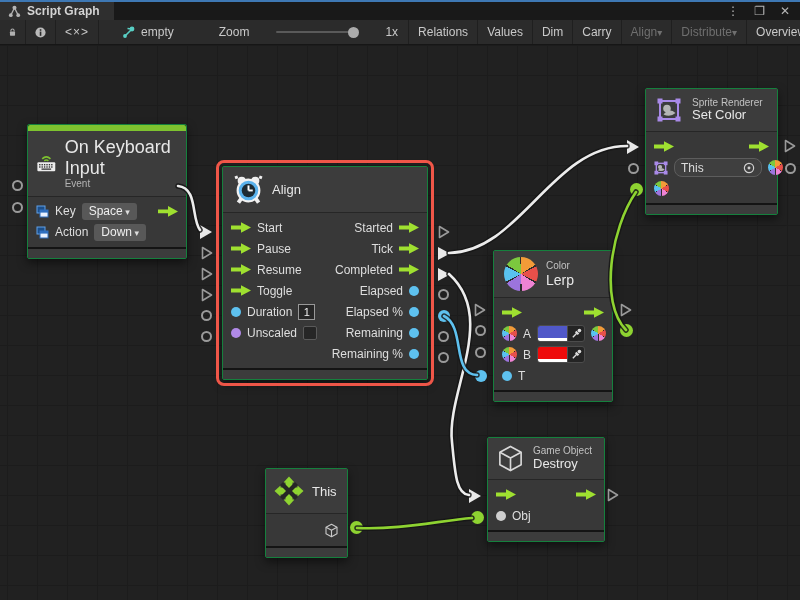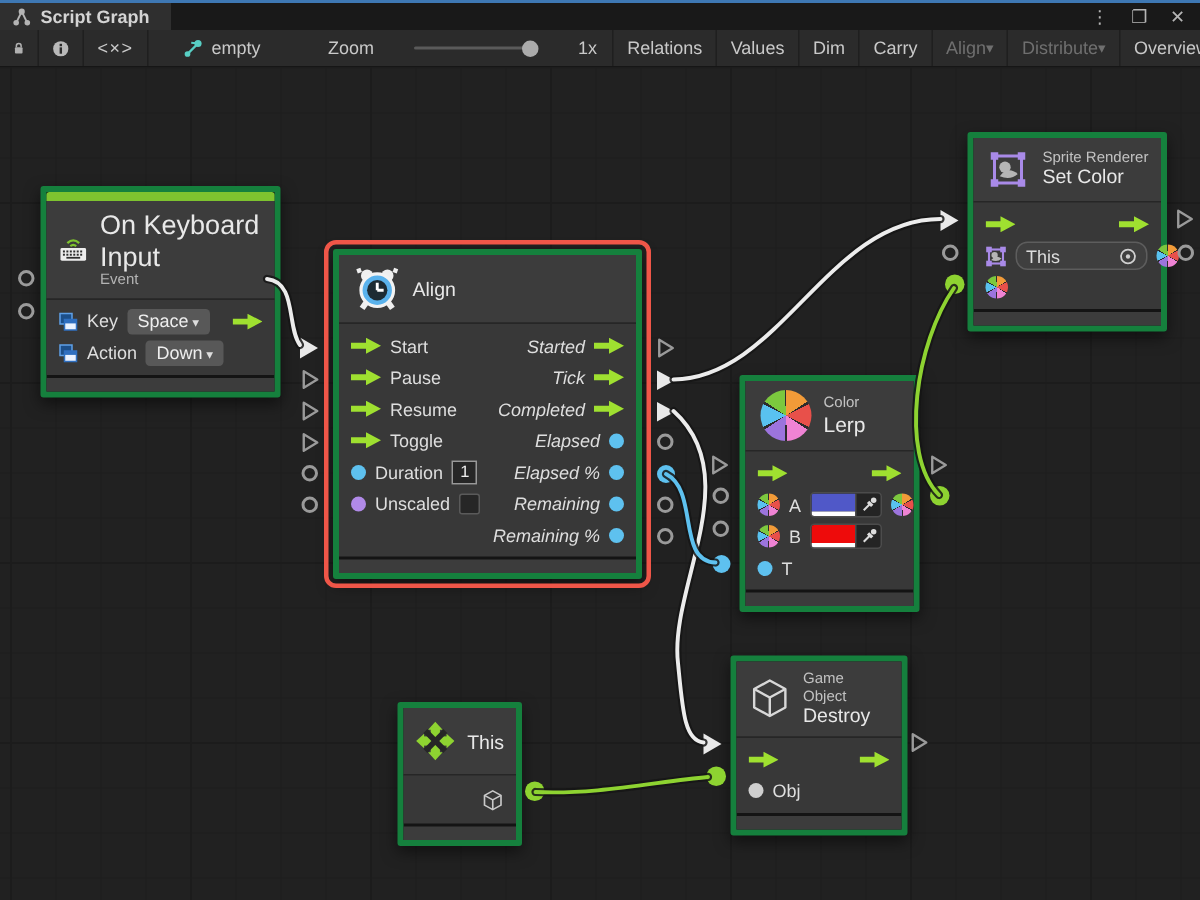--- a/index.html
+++ b/index.html
@@ -37,33 +37,33 @@
   .tbtn.disabled { color:#6f6f6f; }
   .caret::after { content:" ▾"; font-size:10px; }
   .tb-right { margin-left:auto; display:flex; align-items:stretch; }
   .tb-right .tbtn { border-right:none; border-left:1px solid #1f1f1f; }
   .zoomwrap { display:flex; align-items:center; gap:8px; padding:0 10px; }
   .ztrack { position:relative; width:82px; height:2px; background:#5a5a5a; border-radius:1px; }
   .zhandle { position:absolute; top:-4.5px; left:72px; width:11px; height:11px;
              border-radius:50%; background:#ababab; }
 
   
-  .node { position:absolute; background:#141414; border:4px solid #15803d; border-radius:2px;
+  .node { position:absolute; background:#141414; border:1px solid #15803d; border-radius:2px;
           box-shadow:0 4px 10px rgba(0,0,0,.5); z-index:1; }
   .node.selected { outline:3px solid #ef5648; outline-offset:3px; }
   .nhead { background:#3c3c3c; display:flex; align-items:center; gap:8px; padding:6px 10px 6px 8px; }
   .ntitlecol { display:flex; flex-direction:column; line-height:1.15; }
   .ncat { font-size:10px; color:#c2c2c2; }
   .ntitle { font-size:13px; color:#e8e8e8; }
   .nsub { font-size:10px; color:#b4b4b4; }
   .nbody { background:#383838; border-top:1px solid #262626; padding:4px 0; }
   .nfoot { margin-top:2px; height:9px; background:#3c3c3c; }
   .nrow { height:21px; display:flex; align-items:center; padding:0 8px; gap:6px; }
   .cl { display:flex; align-items:center; gap:6px; }
-  .cr { margin-left:auto; display:flex; align-items:center; gap:6px;font-style:italic; }
+  .cr { margin-left:auto; display:flex; align-items:center; gap:6px; }
   .plabel { font-size:12px; color:#dedede; white-space:nowrap; }
   .greenstrip { height:6px; background:#7ec32f; border-radius:2px 2px 0 0; }
 
   .arrow { width:20px; height:12px; background:#9fe030;
            clip-path:polygon(0 34%,50% 34%,50% 6%,100% 50%,50% 94%,50% 66%,0 66%); }
   .vdot { width:10px; height:10px; border-radius:50%; }
   .vdot.blue { background:#5ec1ef; } .vdot.purple { background:#b18ae8; } .vdot.gray { background:#cfcfcf; }
   .wheel { width:15px; height:15px; border-radius:50%; background:conic-gradient(
       #f29b38 0 57deg,#2c2c2c 57deg 63deg,#e8504a 63deg 117deg,#2c2c2c 117deg 123deg,
       #ef83d4 123deg 177deg,#2c2c2c 177deg 183deg,#9c74dd 183deg 237deg,#2c2c2c 237deg 243deg,

